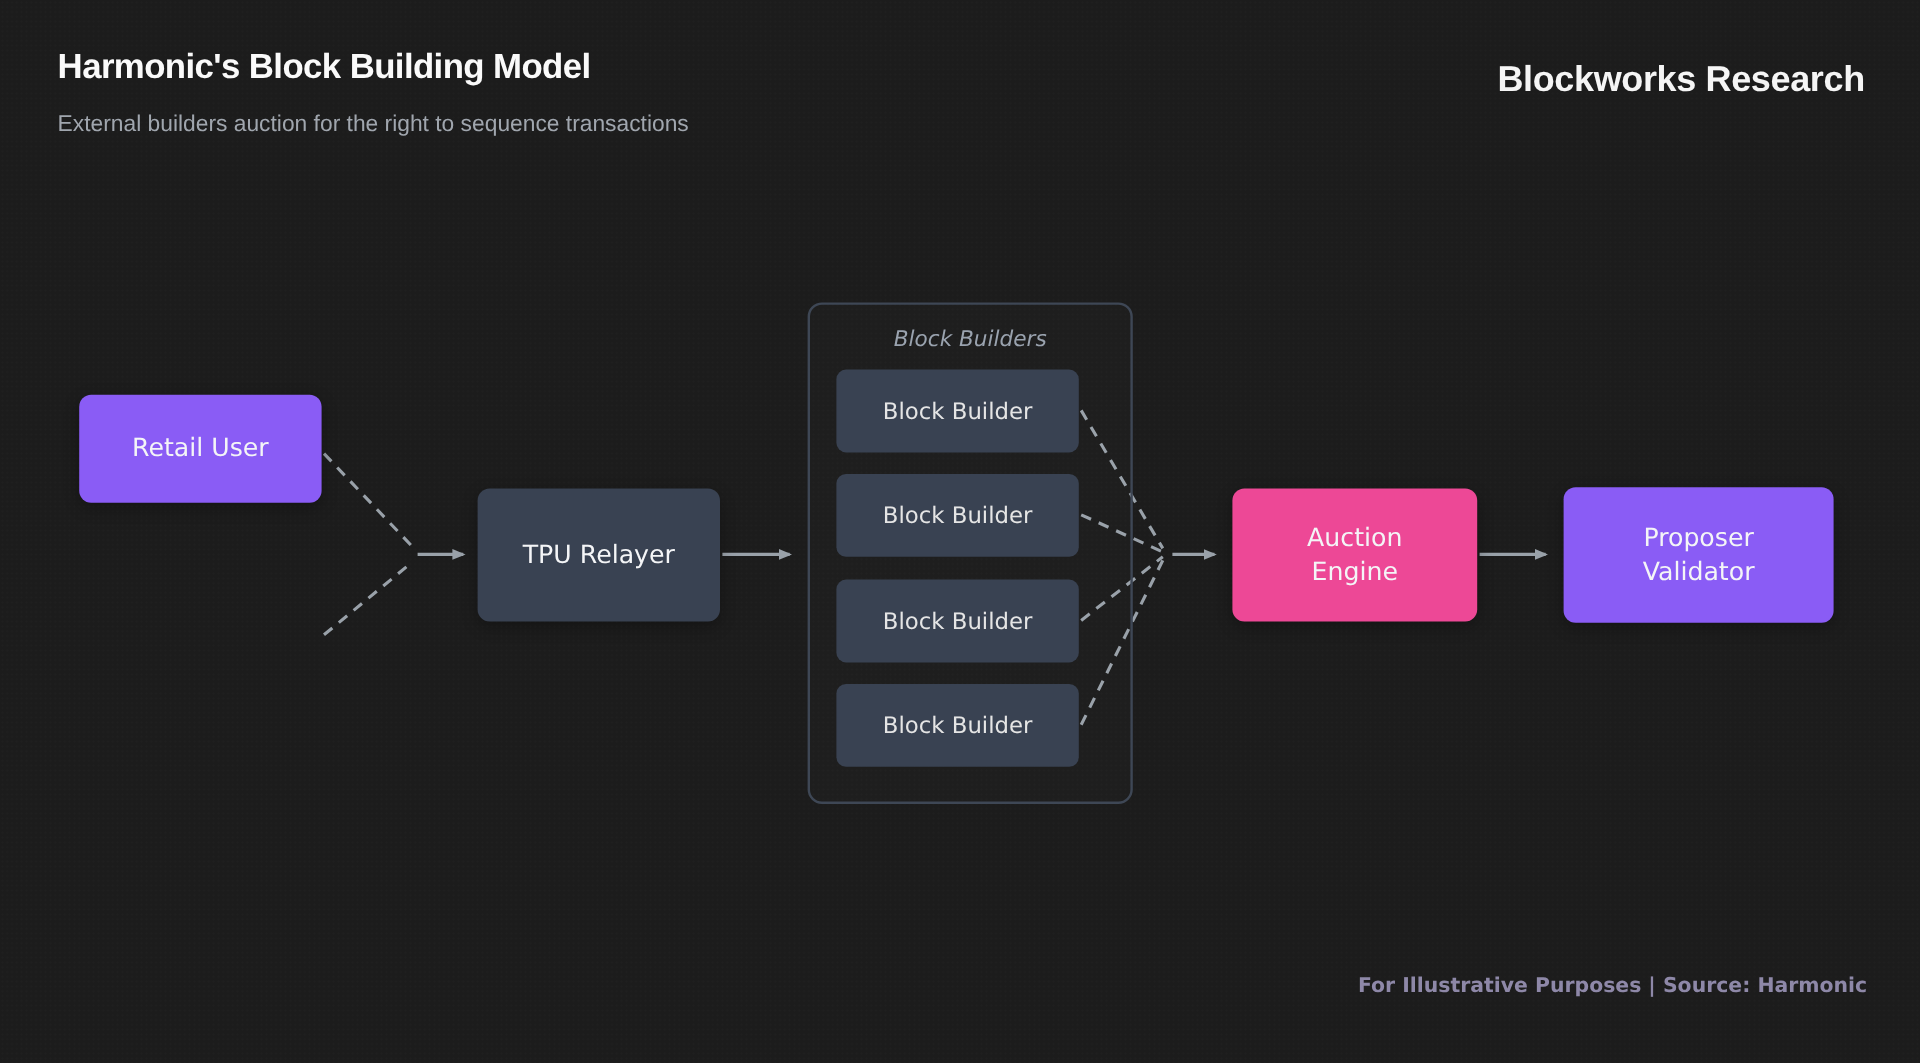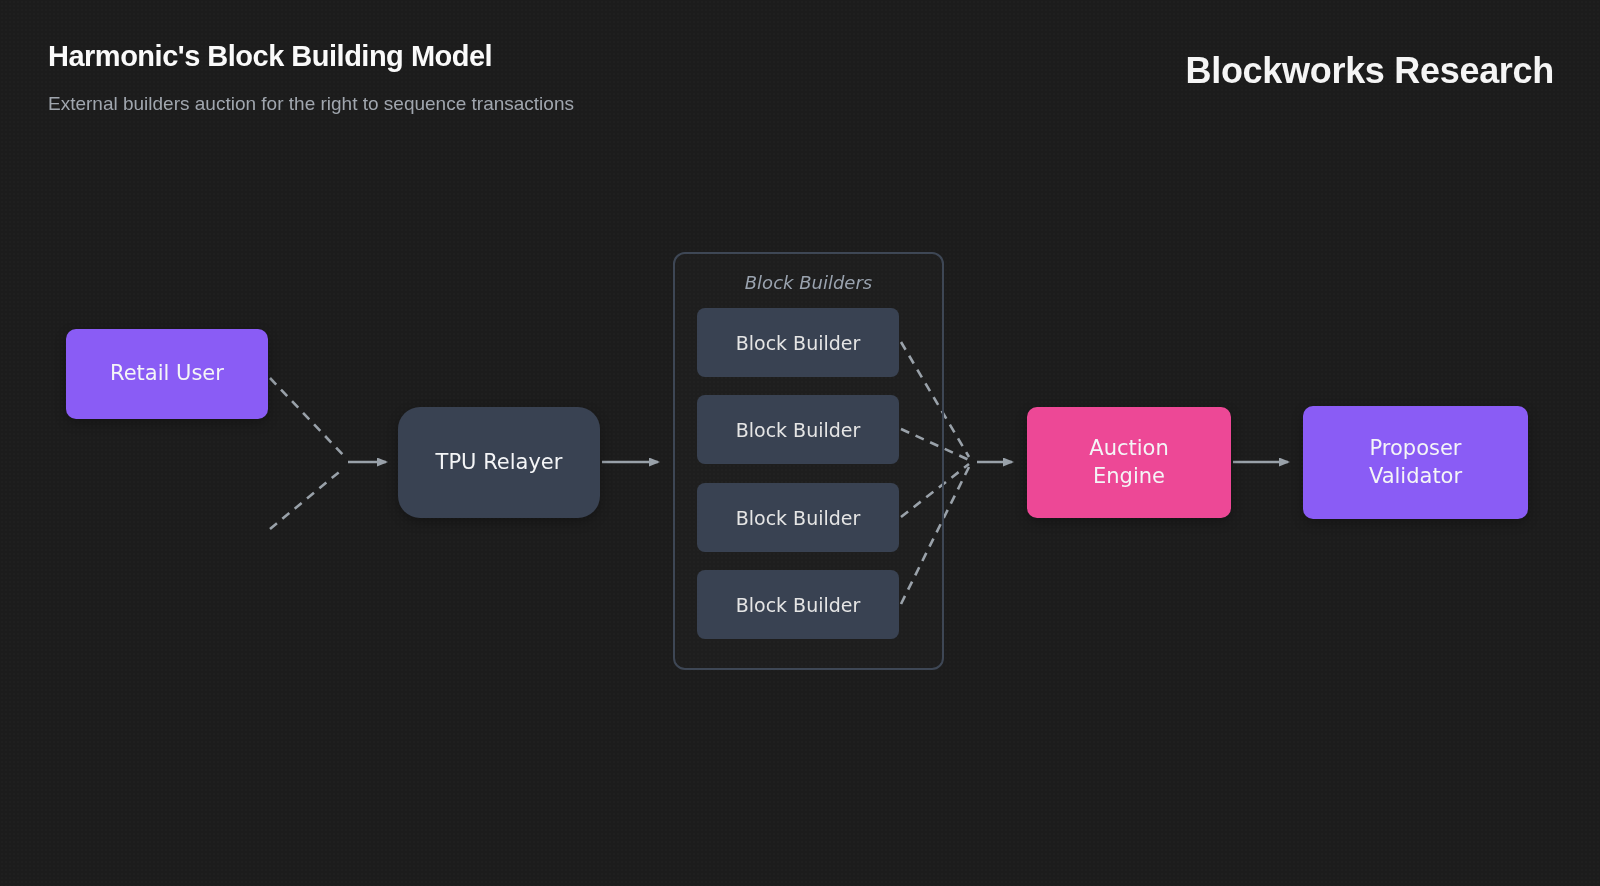--- a/index.html
+++ b/index.html
@@ -28,21 +28,21 @@
   .subtitle {
     position: absolute;
     left: 48px; top: 93px;
     font-size: 19px;
     font-weight: 400;
     color: #a0a6ae;
   }
   .brand {
     position: absolute;
     right: 46px; top: 50px;
-    font-size: 36px;
+    font-size: 30px;
     font-weight: 700;
     letter-spacing: -0.3px;
     color: #f5f5f5;
     text-align: center;
   }
 
   
   .footer-note {
     position: absolute;
     right: 44px; top: 812px;
@@ -66,21 +66,21 @@
     justify-content: center;
     text-align: center;
     color: #f4f5f7;
     font-family: "DejaVu Sans", sans-serif;
     font-size: 21px;
     font-weight: 400;
     line-height: 1.3;
     box-shadow: 0 4px 12px rgba(0,0,0,0.28);
   }
   .node-purple { background: #8a5cf5; border-radius: 10px; }
-  .node-slate  { background: #394252; border-radius: 22px; }
+  .node-slate  { background: #394252; border-radius: 10px; }
   .node-pink   { background: #ed4896; border-radius: 10px; }
 
   .node-retail   { left: 66px;  top: 329px; width: 202px; height: 90px; }
   .node-searcher { left: 66px;  top: 484px; width: 202px; height: 90px; }
   .node-tpu      { left: 398px; top: 407px; width: 202px; height: 111px; }
   .node-auction  { left: 1027px; top: 407px; width: 204px; height: 111px; }
   .node-proposer { left: 1303px; top: 406px; width: 225px; height: 113px; }
 
   .node-auction .wrap-label  { display: block; width: 110px; }
   .node-proposer .wrap-label { display: block; width: 130px; }
@@ -180,14 +180,15 @@
   </div>
 
   <div class="node node-pink node-auction">
     <span class="wrap-label">Auction Engine</span>
   </div>
 
   <div class="node node-purple node-proposer">
     <span class="wrap-label">Proposer Validator</span>
   </div>
 
+  <div class="footer-note">For Illustrative Purposes | Source: Harmonic</div>
 
 </div>
 
 </body></html>

